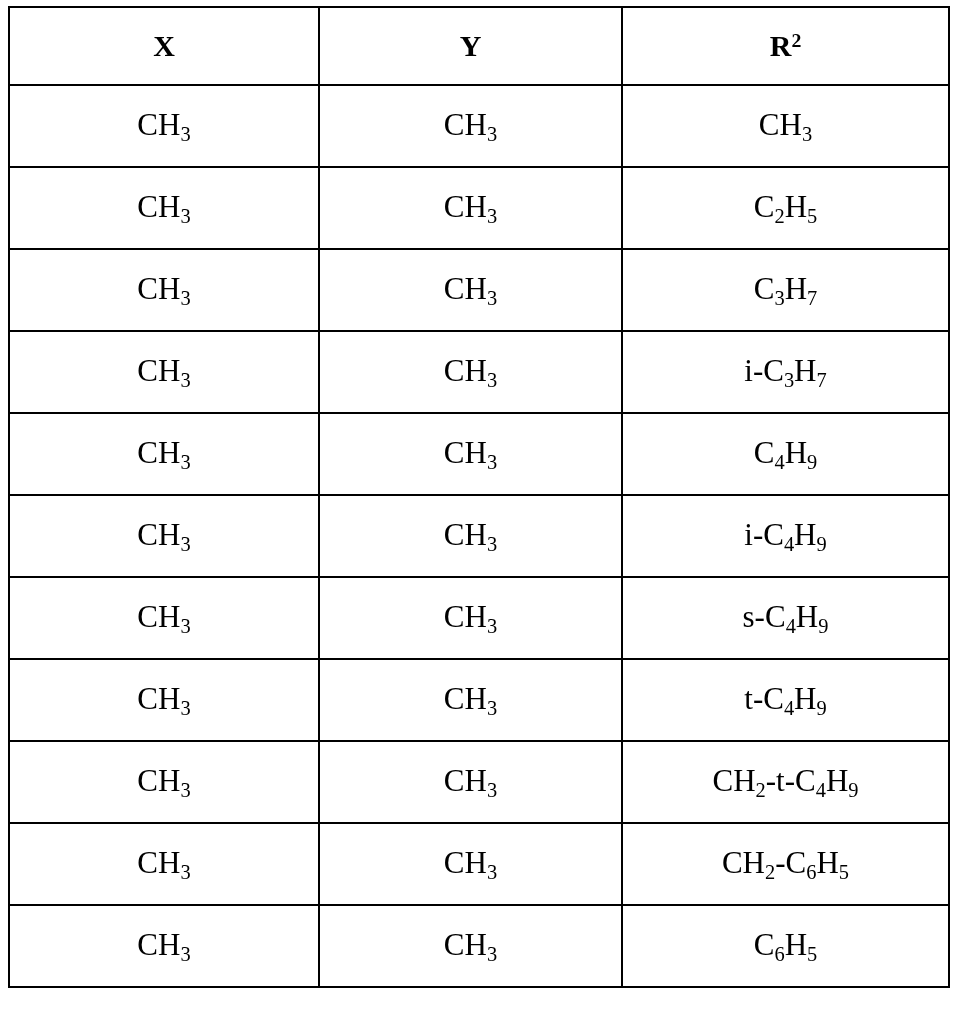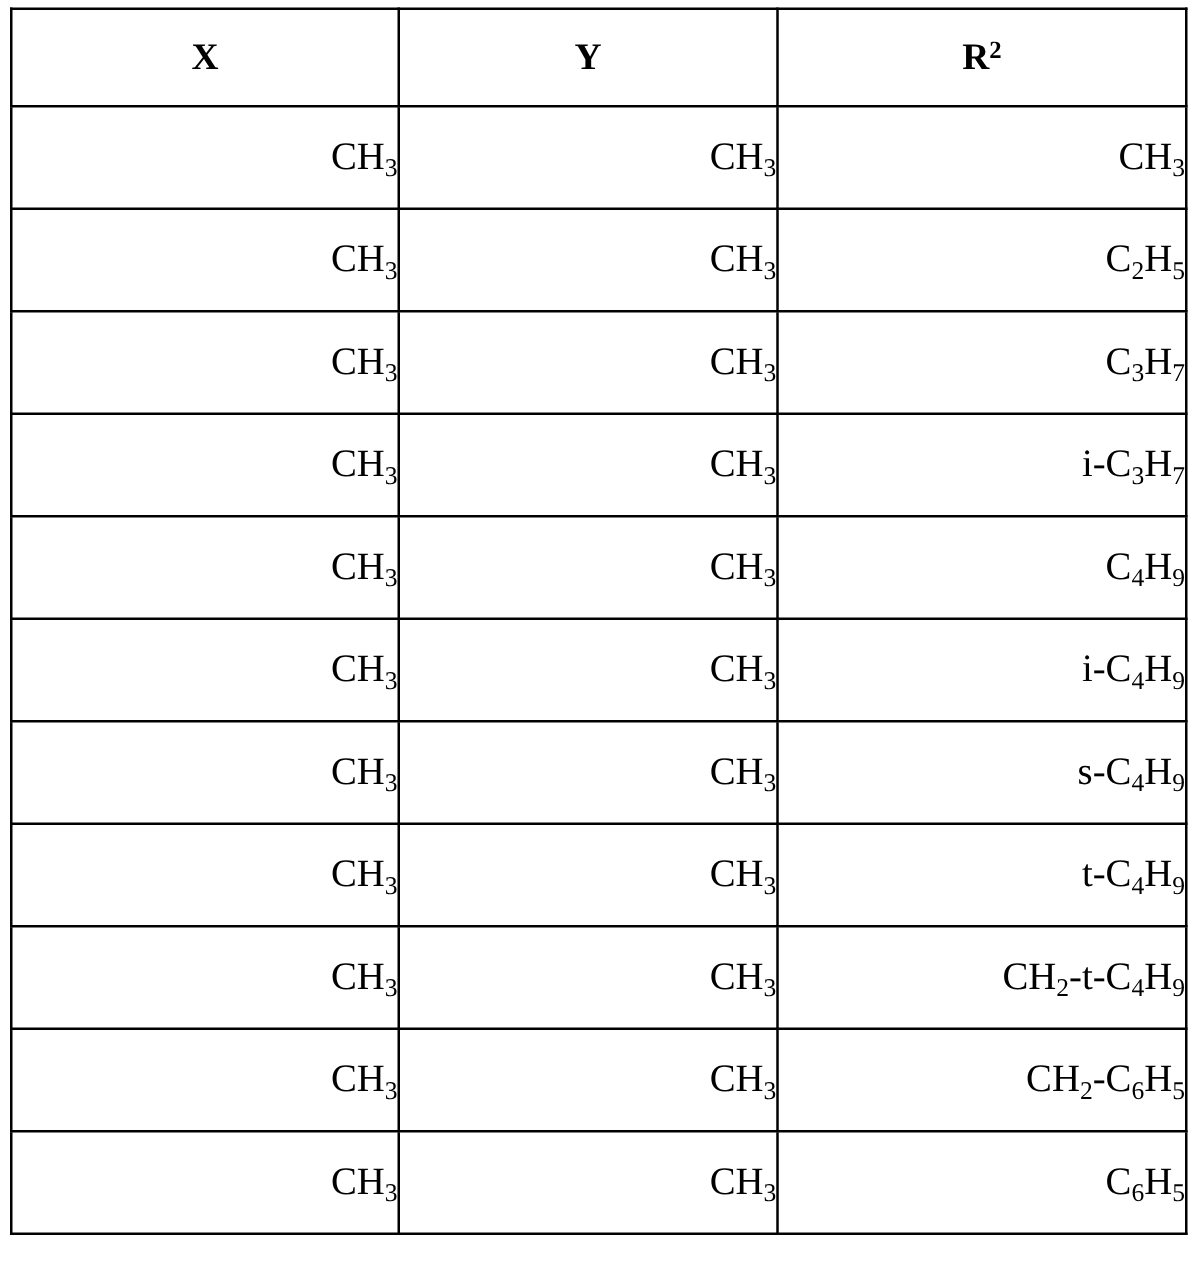--- a/index.html
+++ b/index.html
@@ -43,21 +43,20 @@
   }
   table.chem-table th {
     height: 76px;
     font-weight: bold;
     font-size: 30px;
   }
   table.chem-table td {
     height: 80px;
     font-weight: normal;
     font-size: 31px;
-    text-align: right;
   }
   .formula {
     display: inline-block;
     line-height: 1;
     white-space: nowrap;
   }
   .formula sub {
     font-size: 0.66em;
     vertical-align: -0.30em;
     line-height: 1;

